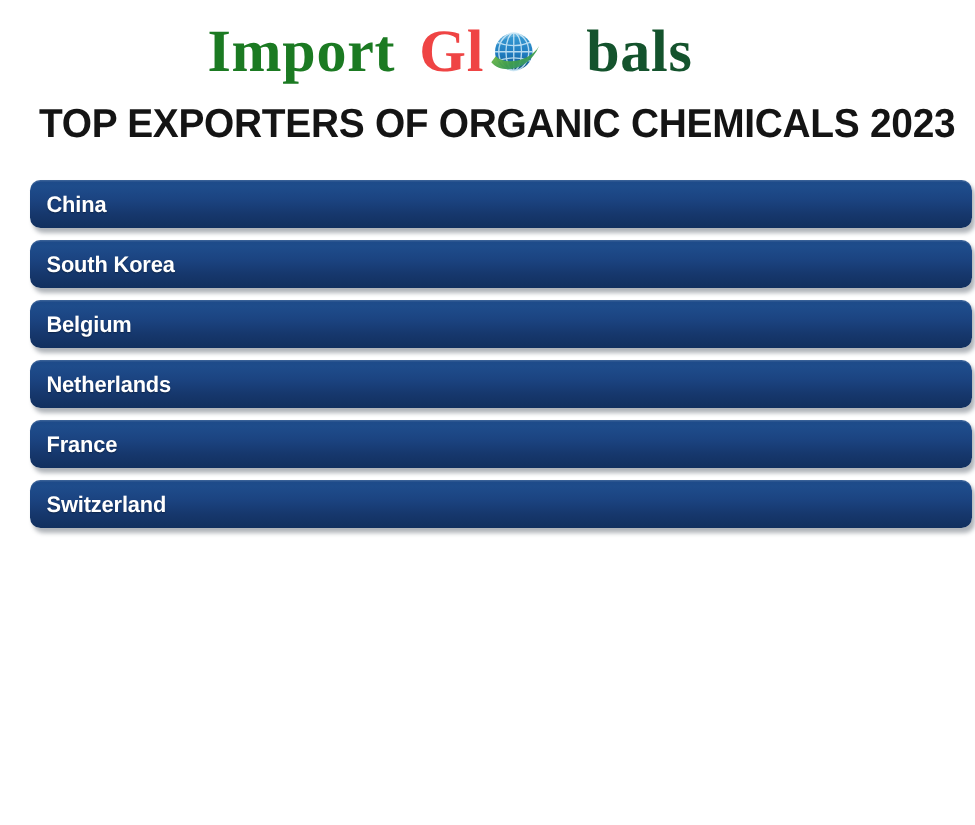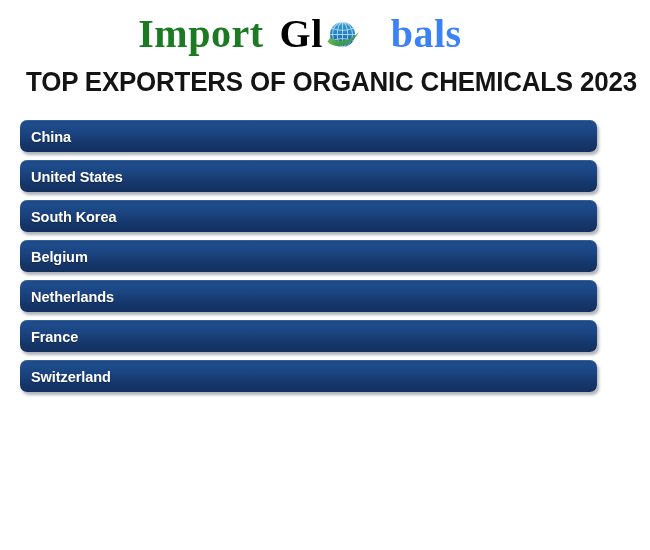--- a/index.html
+++ b/index.html
@@ -33,24 +33,24 @@
     font-size: 40px;
     font-weight: 700;
     letter-spacing: 0.5px;
     line-height: 1;
   }
   .logo-import {
     color: #1b7a22;
     margin-right: 16px;
   }
   .logo-gl {
-    color: #000000;
+    color: #ef4444;
   }
   .logo-bals {
-    color: #3b82f6;
+    color: #14532d;
     margin-left: 28px;
   }
   .logo-globe {
     position: relative;
     display: inline-block;
     width: 38px;
     height: 38px;
     margin: 0 1px;
     vertical-align: middle;
   }
@@ -89,21 +89,21 @@
   .bar-row {
     position: relative;
     height: 32px;
     margin-bottom: 8px;
   }
   .bar {
     position: absolute;
     top: 0;
     left: 0;
     height: 32px;
-    width: 577px;
+    width: 628px;
     border-radius: 7px;
     background: linear-gradient(to bottom,
                   #1d4a88 0%,
                   #1e4c8b 14%,
                   #1b4380 42%,
                   #16376c 72%,
                   #12305e 100%);
     box-shadow: 2px 3px 3px rgba(80, 88, 100, 0.45),
                 inset 0 1px 0 rgba(255, 255, 255, 0.12);
     display: flex;
@@ -164,25 +164,20 @@
 <div class="title">TOP EXPORTERS OF ORGANIC CHEMICALS 2023</div>
 
 <div class="bars">
 
   <div class="bar-row">
     <div class="bar">
       <span class="bar-label">China</span>
     </div>
   </div>
 
-  <div class="bar-row">
-    <div class="bar">
-      <span class="bar-label">United States</span>
-    </div>
-  </div>
 
 
 
   <div class="bar-row">
     <div class="bar">
       <span class="bar-label">South Korea</span>
     </div>
   </div>
 
   <div class="bar-row">

